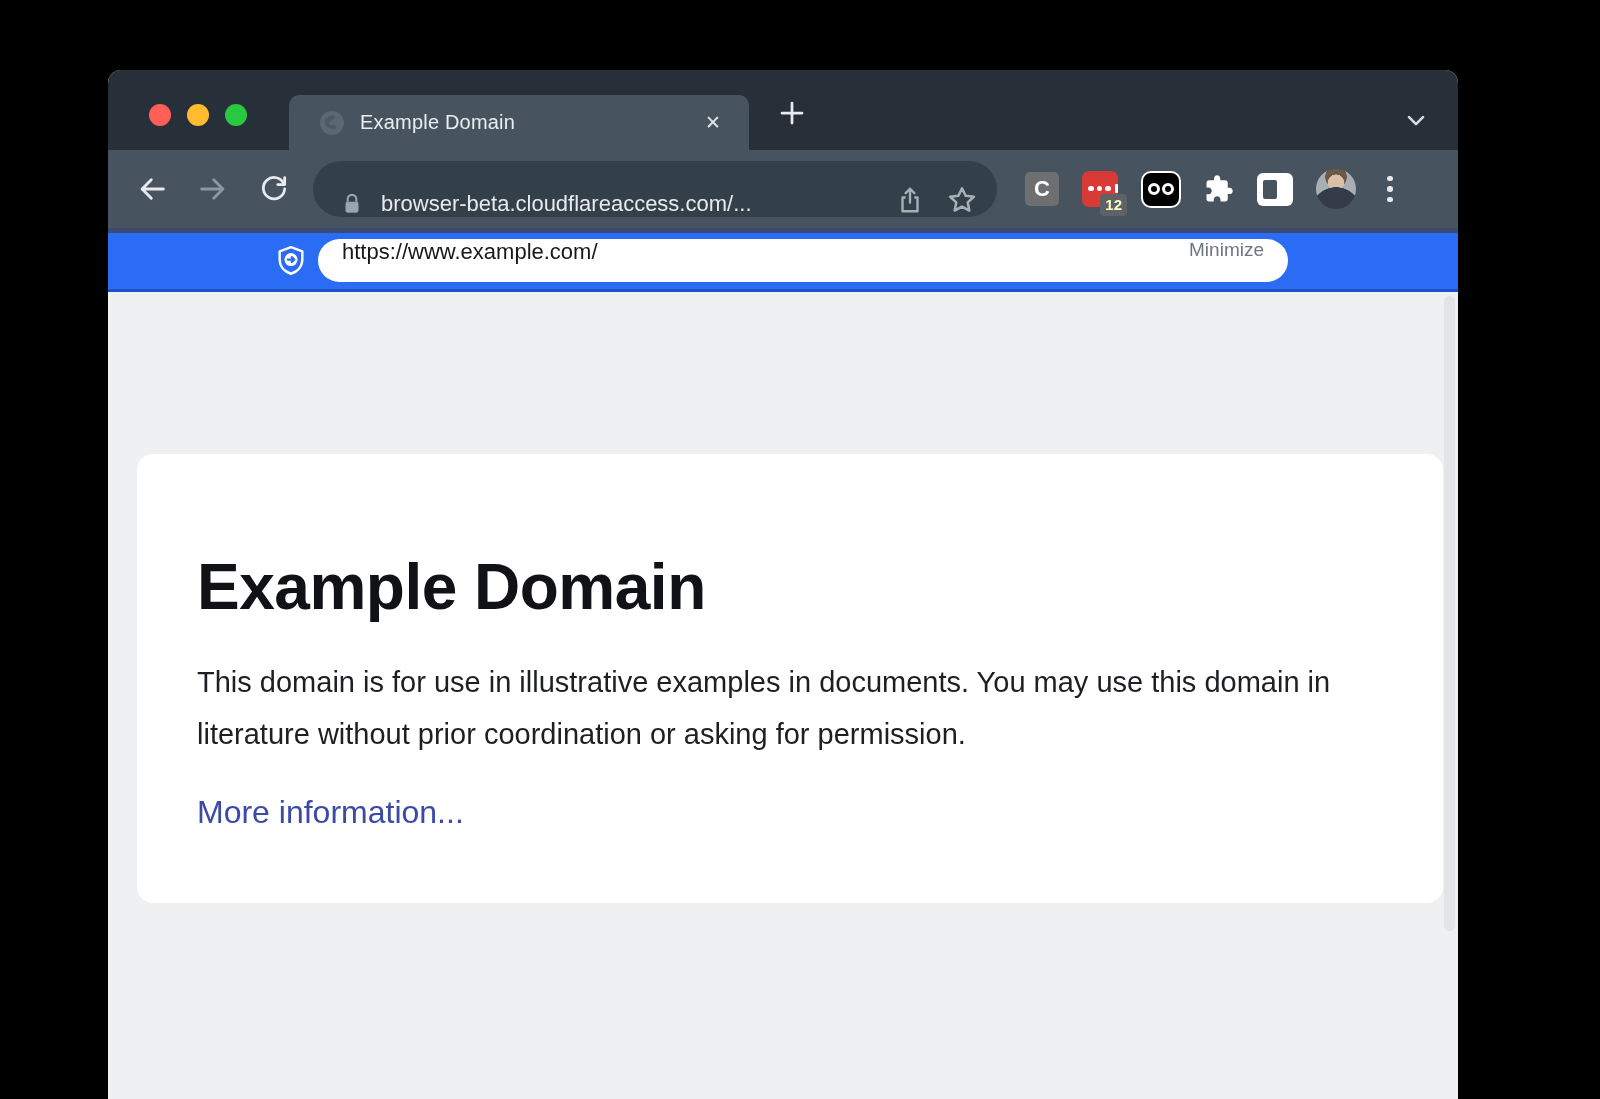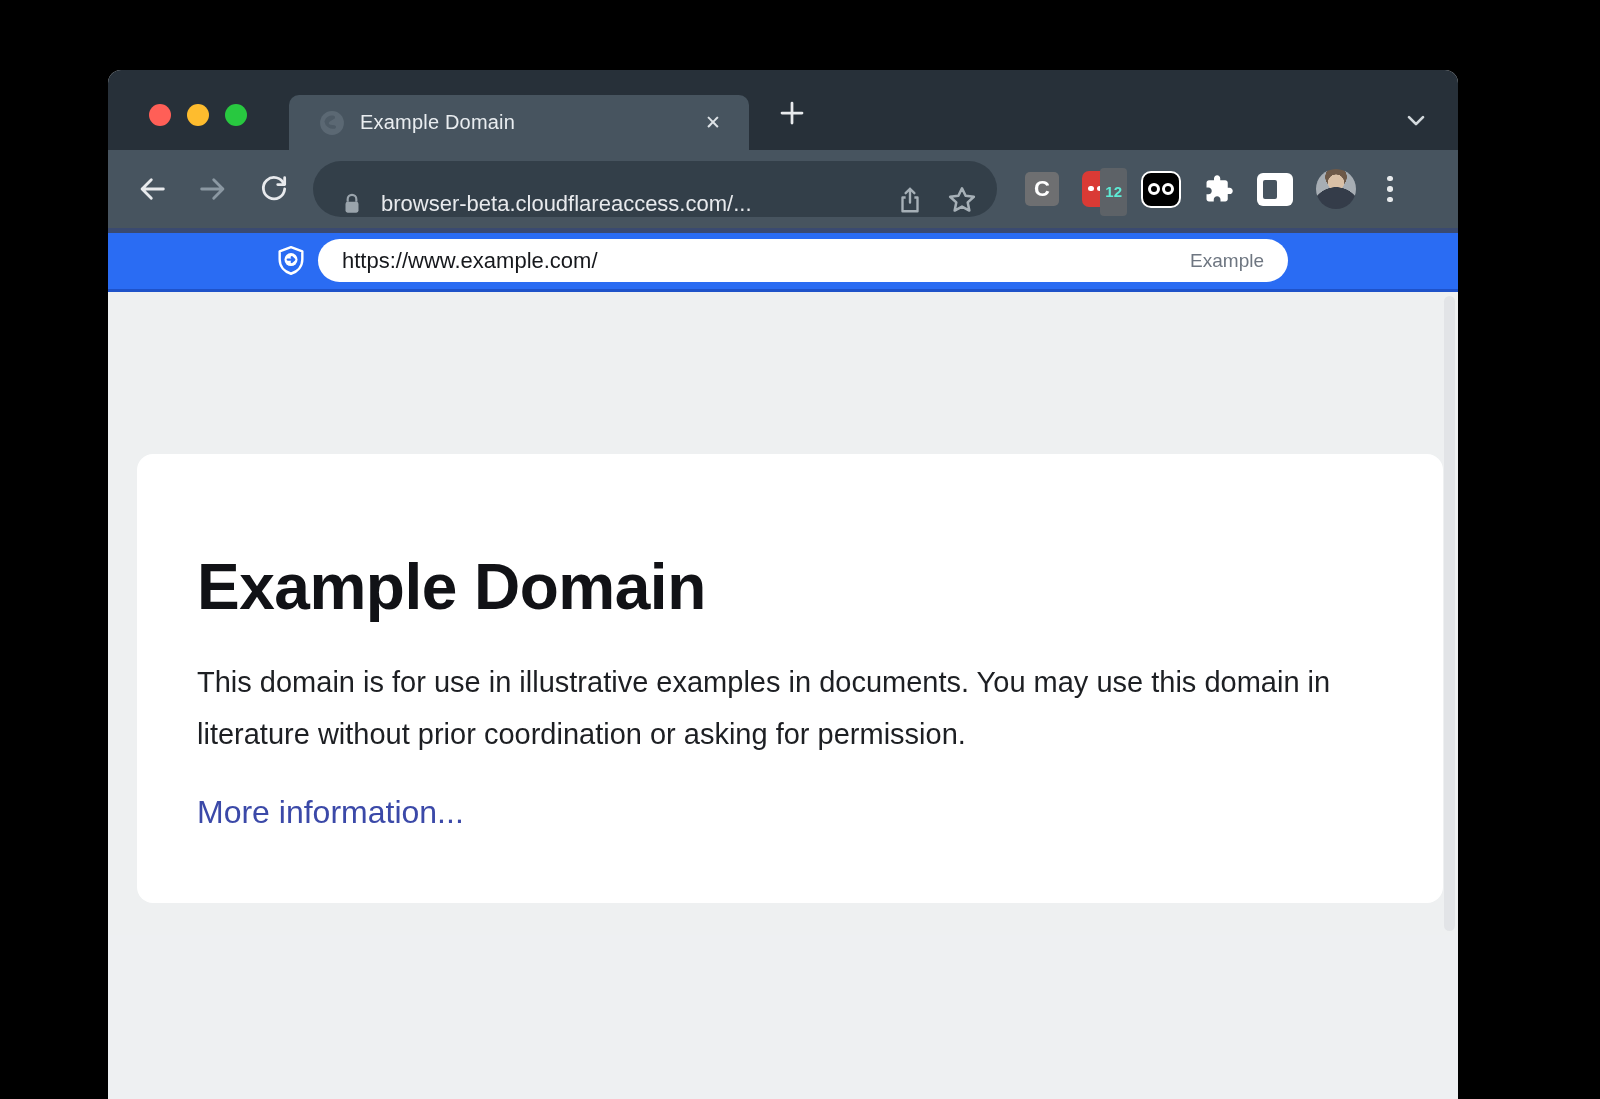--- a/index.html
+++ b/index.html
@@ -39,42 +39,42 @@
   .omni-ic { width:34px; height:34px; display:flex; align-items:center; justify-content:center; flex:0 0 auto; }
   .omni-ic + .omni-ic { margin-left:18px; }
 
   .ext-area { display:flex; align-items:center; margin-left:28px; gap:23px; }
   .ext-c { width:34px; height:34px; background:#6e6f71; border-radius:5px; color:#fff;
            font-size:22px; font-weight:bold; display:flex; align-items:center; justify-content:center; }
   .ext-lp { position:relative; width:36px; height:36px; background:#da3a35; border-radius:7px; }
   .lp-dots { position:absolute; left:6px; top:13px; display:flex; gap:3px; align-items:center; }
   .lp-dot { width:5.5px; height:5.5px; background:#fff; border-radius:50%; }
   .lp-bar { width:3px; height:9px; background:#fff; border-radius:1px; margin-left:1px; }
-  .lp-badge { position:absolute; right:-9px; bottom:-9px; background:#5d6267; color:#5eead4;
-              font-size:15px; font-weight:bold; padding:15px 5px; border-radius:4px; line-height:18px; }
+  .lp-badge { position:absolute; right:-9px; bottom:-9px; background:#5d6267; color:#fef9c3;
+              font-size:15px; font-weight:bold; padding:2px 5px; border-radius:4px; line-height:18px; }
   .ext-bw { width:40px; height:37px; background:#000; border:2.5px solid #fff; border-radius:10px;
             display:flex; align-items:center; justify-content:center; gap:2px; }
   .bw-ring { width:12px; height:12px; border:3px solid #fff; border-radius:50%; }
   .panel-icon { position:relative; width:36px; height:33px; background:#fff; border-radius:6px; }
   .panel-inner { position:absolute; left:6px; top:7px; width:14px; height:19px; background:#47545f; border-radius:2px; }
   .avatar { width:40px; height:40px; border-radius:50%; overflow:hidden;
             background:
               radial-gradient(circle at 50% 108%, #343c49 0 52%, rgba(0,0,0,0) 53%),
               radial-gradient(circle at 50% 34%, #d9c0a6 0 24%, rgba(0,0,0,0) 25%),
               radial-gradient(circle at 50% 20%, #6d5948 0 28%, rgba(0,0,0,0) 29%),
               #a7aeb4; }
   .kebab { display:flex; flex-direction:column; gap:5px; padding:4px 8px; }
   .kebab i { width:5.5px; height:5.5px; border-radius:50%; background:#e7eaec; }
 
   
   .bluebar { position:relative; height:64px; background:#2a6cf3;
              border-top:5px solid #3a4a70; border-bottom:3px solid #1e52c9; }
   .shield { position:absolute; left:166px; top:11px; width:34px; height:34px; }
   .remote-pill { position:absolute; left:210px; top:6px; width:970px; height:43px; background:#fff;
-                 border-radius:22px; display:flex; align-items:center; padding:0 24px; }
+                 border-radius:22px; display:flex; padding:0 24px; }
   .remote-url { font-size:22px; color:#16181c; flex:1; white-space:nowrap; overflow:hidden; }
   .minimize { font-size:19px; color:#6e7681; flex:0 0 auto; cursor:default; }
 
   
   .viewport { position:relative; height:643px; background:#eef0f1; }
   .card { position:absolute; left:29px; top:162px; width:1306px; height:449px;
           background:#fff; border-radius:16px; padding:96px 60px 0 60px; }
   .page-h1 { font-size:64px; font-weight:bold; color:#111216; letter-spacing:-.5px; }
   .page-p  { margin-top:32px; font-size:29px; line-height:52px; color:#1d1f23; max-width:1155px; }
   .page-link { display:inline-block; margin-top:34px; font-size:32px; color:#3b49a8; text-decoration:none; }
@@ -199,21 +199,21 @@
   <div class="bluebar">
     <div class="shield">
       <svg viewBox="0 0 24 24" width="34" height="34">
         <path d="M12 2.2l8 3v5.6c0 5-3.3 8.7-8 10.2-4.7-1.5-8-5.2-8-10.2V5.2z" stroke="#fff" stroke-width="1.7" fill="none" stroke-linejoin="round"></path>
         <circle cx="12" cy="11" r="4.6" fill="#fff"></circle>
         <path d="M9.7 11h4.4M12.5 9.3 14.3 11l-1.8 1.7" stroke="#2a6cf3" stroke-width="1.6" fill="none" stroke-linecap="round" stroke-linejoin="round"></path>
       </svg>
     </div>
     <div class="remote-pill">
       <span class="remote-url">https://www.example.com/</span>
-      <span class="minimize">Example</span>
+      <span class="minimize">Minimize</span>
     </div>
   </div>
 
   <div class="viewport">
     <div class="card">
       <div class="page-h1">Example Domain</div>
       <div class="page-p">This domain is for use in illustrative examples in documents. You may use this domain in literature without prior coordination or asking for permission.</div>
       <a class="page-link" href="#">More information...</a>
     </div>
     <div class="scrollbar"></div>

